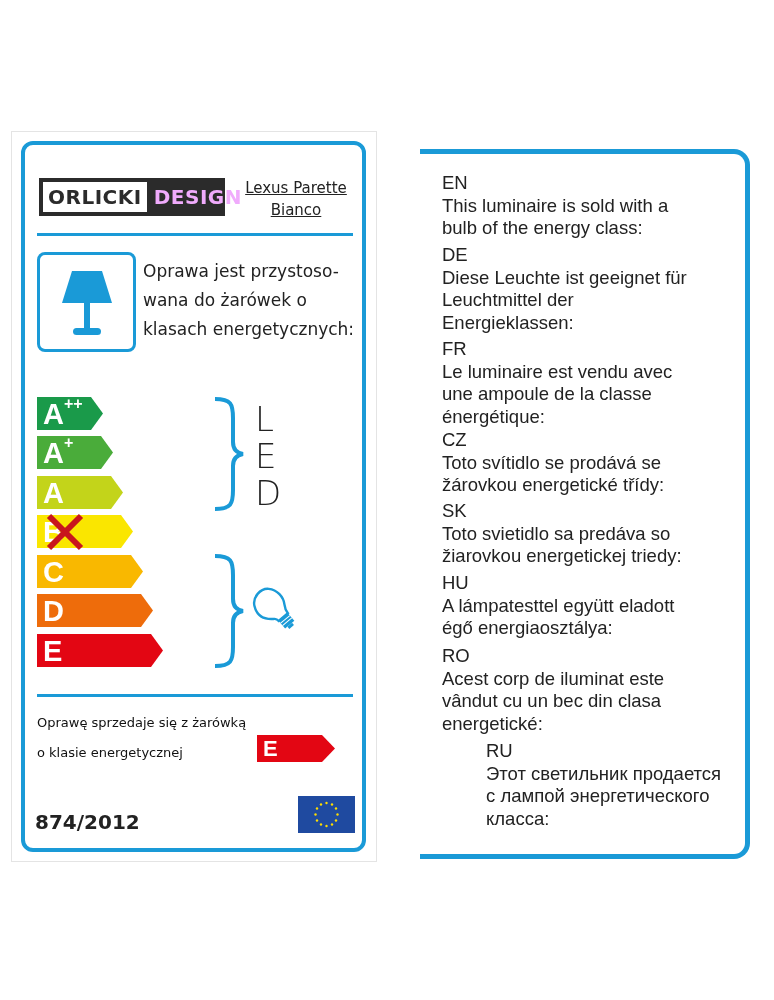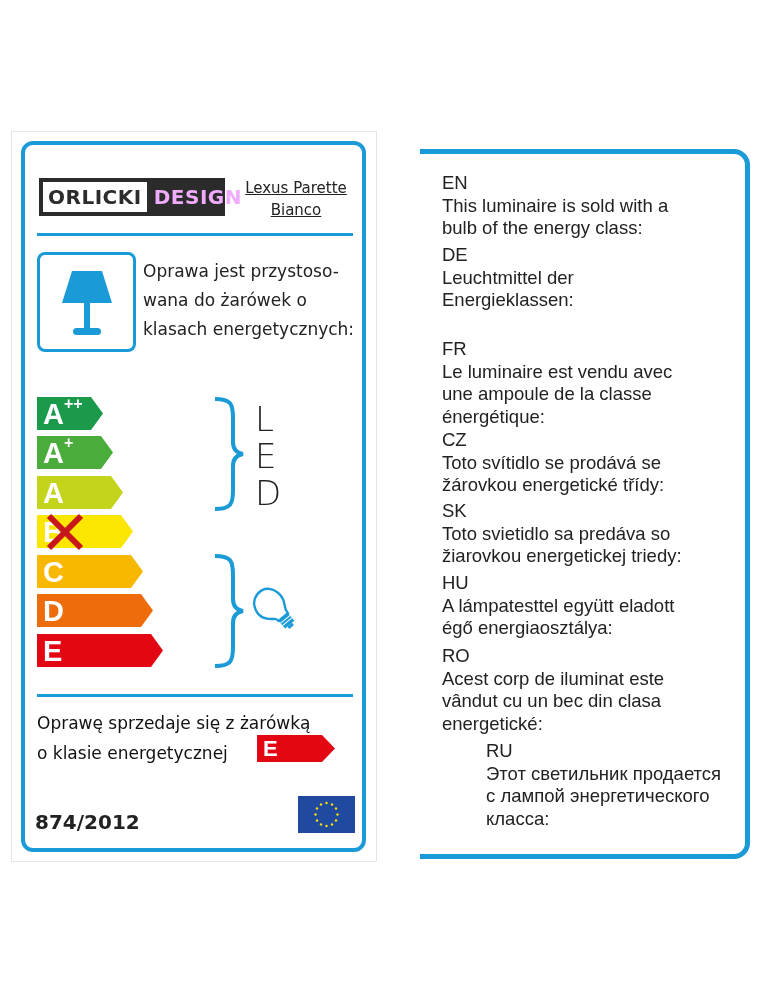--- a/index.html
+++ b/index.html
@@ -20,21 +20,21 @@
 
   .classes { position:absolute; left:12px; top:252px; }
   .cls { position:absolute; left:0; height:33px; }
   .cls svg { position:absolute; left:0; top:0; }
   .cls-label { position:absolute; left:6px; top:0; font-family:"Liberation Sans", sans-serif; font-weight:bold; color:#fff; font-size:29px; line-height:34px; }
   .cls-label sup { font-size:16px; vertical-align:top; line-height:16px; position:relative; top:-1px; }
 
   .brace { position:absolute; }
   .led { position:absolute; left:230px; top:256px; font-family:"DejaVu Sans", sans-serif; font-size:34px; line-height:37px; color:#222; font-weight:300; }
 
-  .sold { position:absolute; left:12px; top:563px; font-size:17px; line-height:30px; color:#111; }
+  .sold { position:absolute; left:12px; top:563px; font-size:13px; line-height:30px; color:#111; }
   .sold-badge { position:absolute; left:232px; top:590px; }
 
   .reg { position:absolute; left:10px; top:665px; font-weight:bold; font-size:20px; color:#222; font-family:"DejaVu Sans", sans-serif; }
   .eu-flag { position:absolute; left:273px; top:651px; width:57px; height:37px; background:#1f4aa0; }
 
   .right-panel { position:absolute; left:420px; top:149px; width:325px; height:700px; border-top:5px solid #1a9ad7; border-right:5px solid #1a9ad7; border-bottom:5px solid #1a9ad7; border-radius:0 16px 16px 0; }
   .lang-block { position:absolute; left:442px; font-family:"Liberation Sans", sans-serif; font-size:18.5px; line-height:22.5px; color:#222; }
   .lang-code { display:block; }
   .lang-text { display:block; }
 </style>
@@ -177,20 +177,21 @@
 
 <div class="right-panel"></div>
 
 <div class="lang-block" style="top:172px;">
   <span class="lang-code">EN</span>
   <span class="lang-text">This luminaire is sold with a</span>
   <span class="lang-text">bulb of the energy class:</span>
 </div>
 <div class="lang-block" style="top:244px;">
   <span class="lang-code">DE</span>
+  <span class="lang-text">Diese Leuchte ist geeignet für</span>
   <span class="lang-text">Leuchtmittel der</span>
   <span class="lang-text">Energieklassen:</span>
 </div>
 <div class="lang-block" style="top:338px;">
   <span class="lang-code">FR</span>
   <span class="lang-text">Le luminaire est vendu avec</span>
   <span class="lang-text">une ampoule de la classe</span>
   <span class="lang-text">énergétique:</span>
 </div>
 <div class="lang-block" style="top:429px;">

